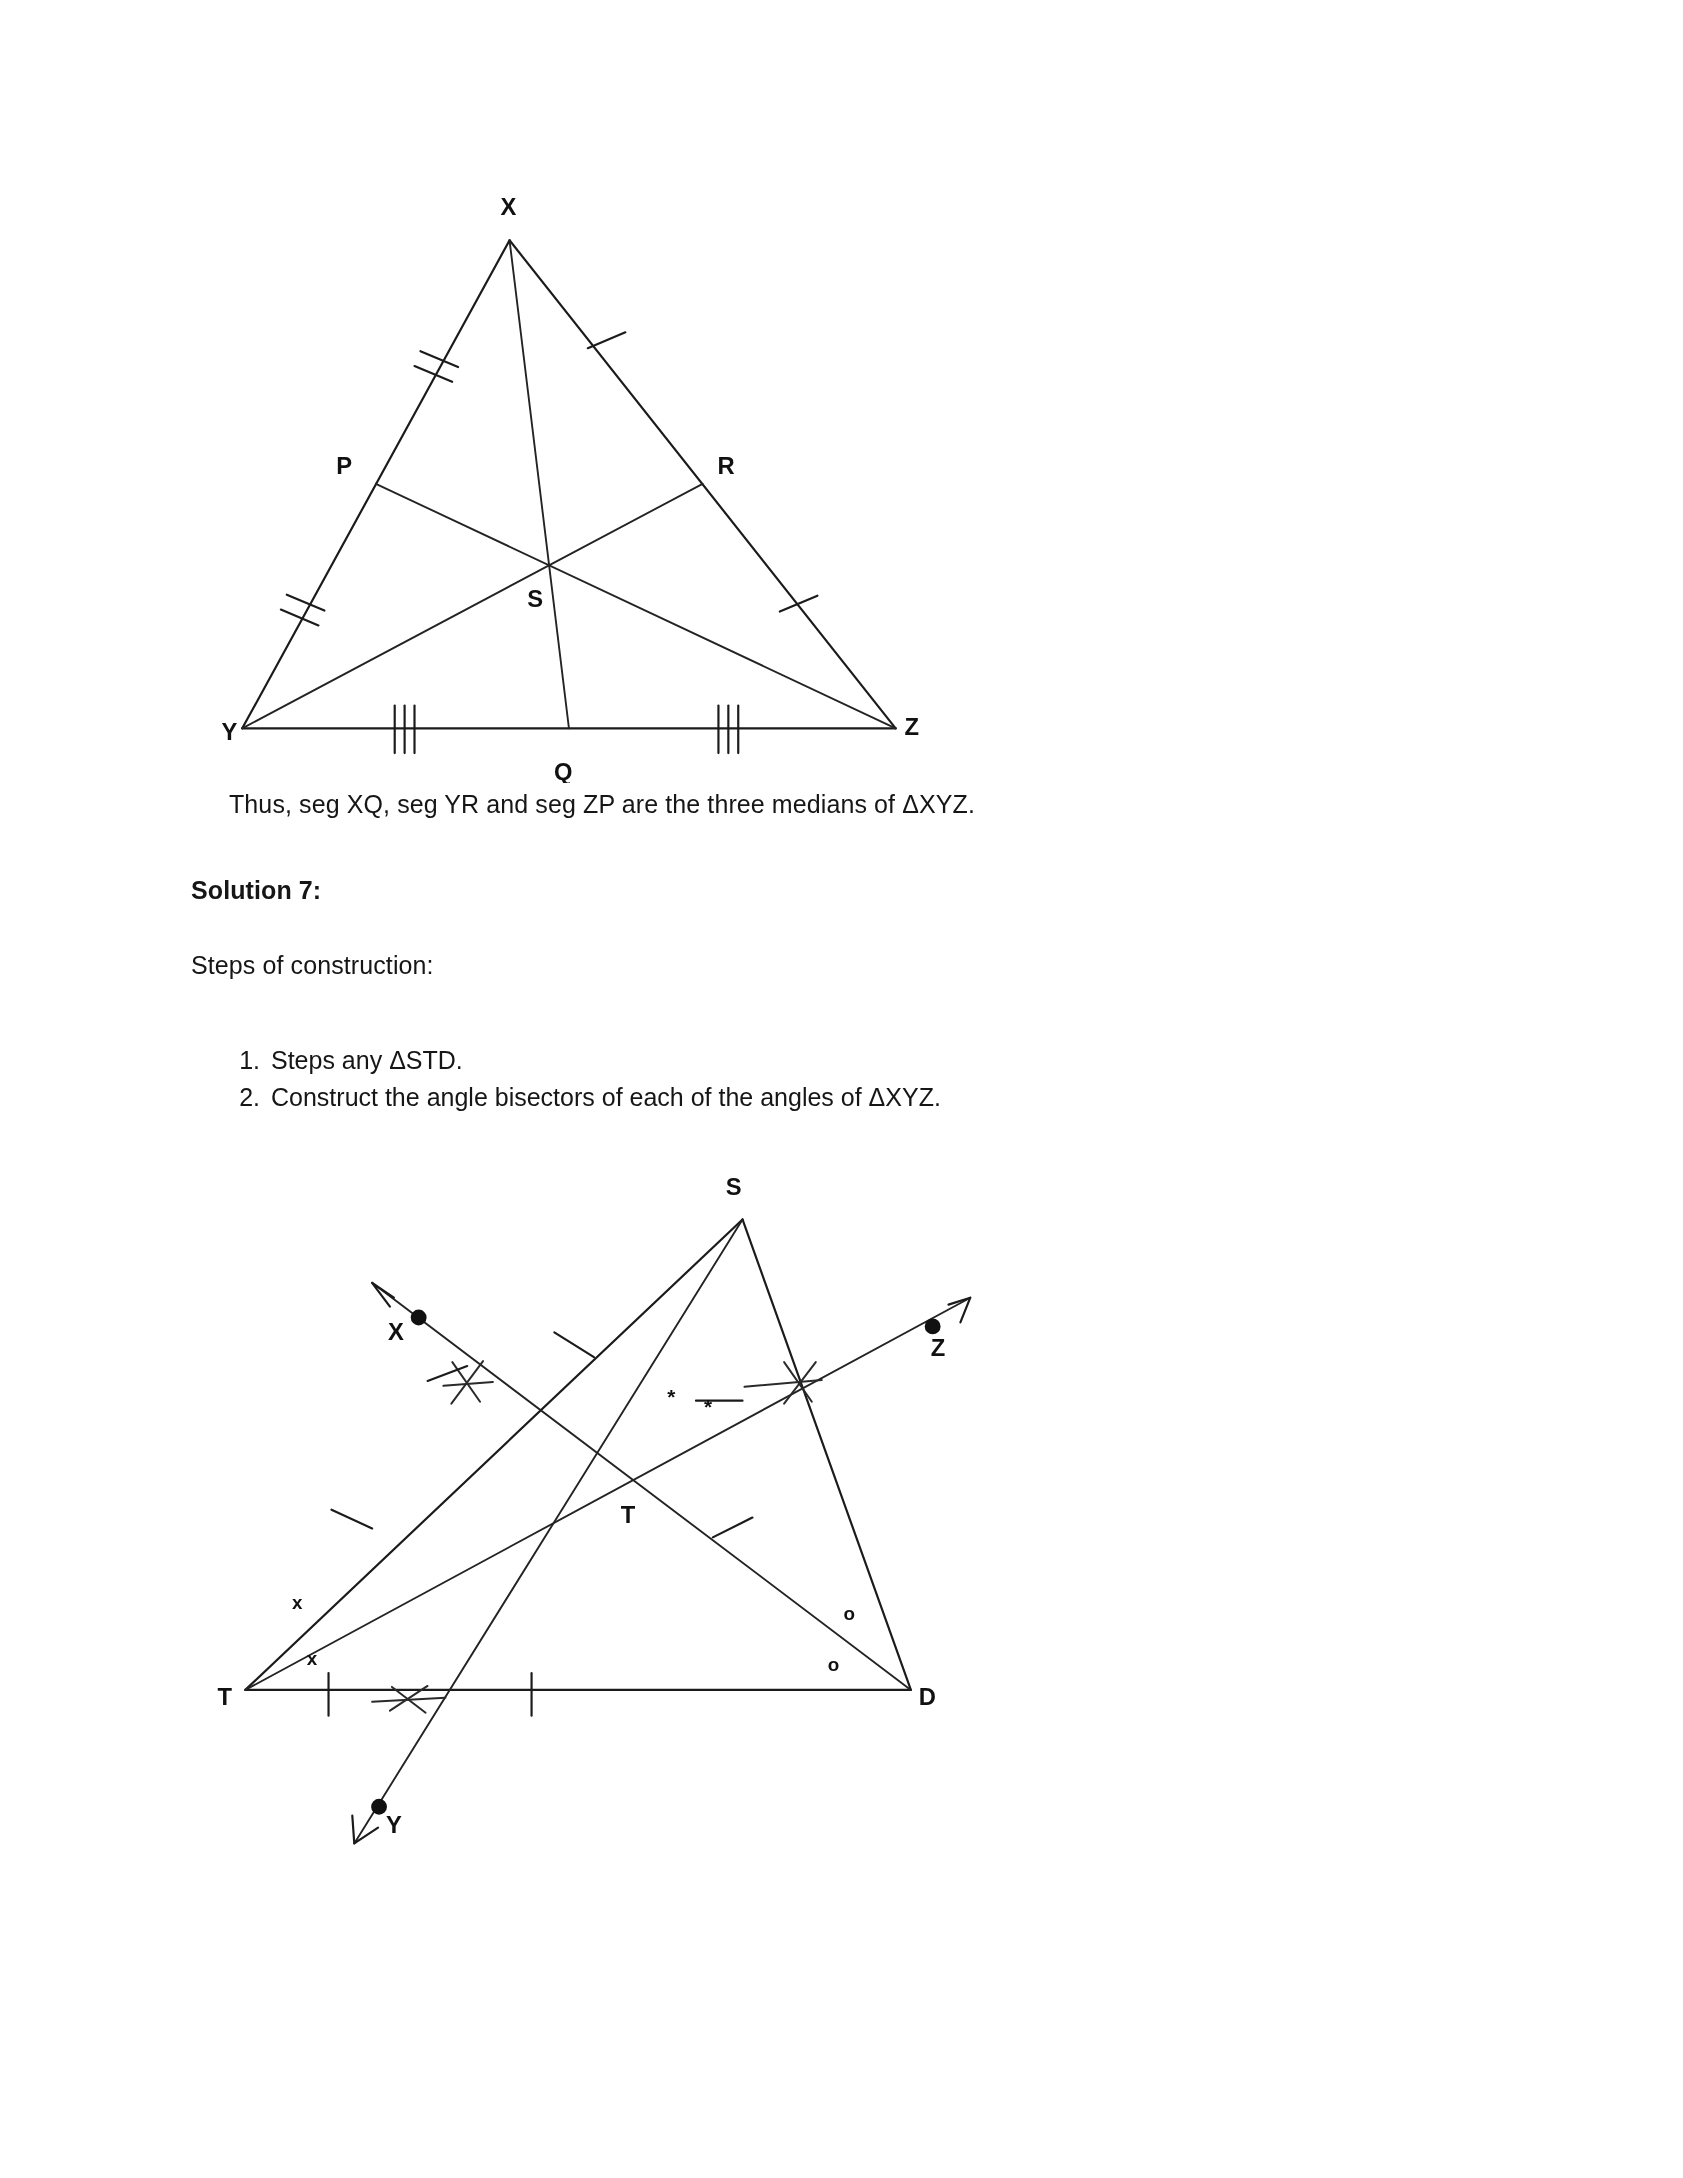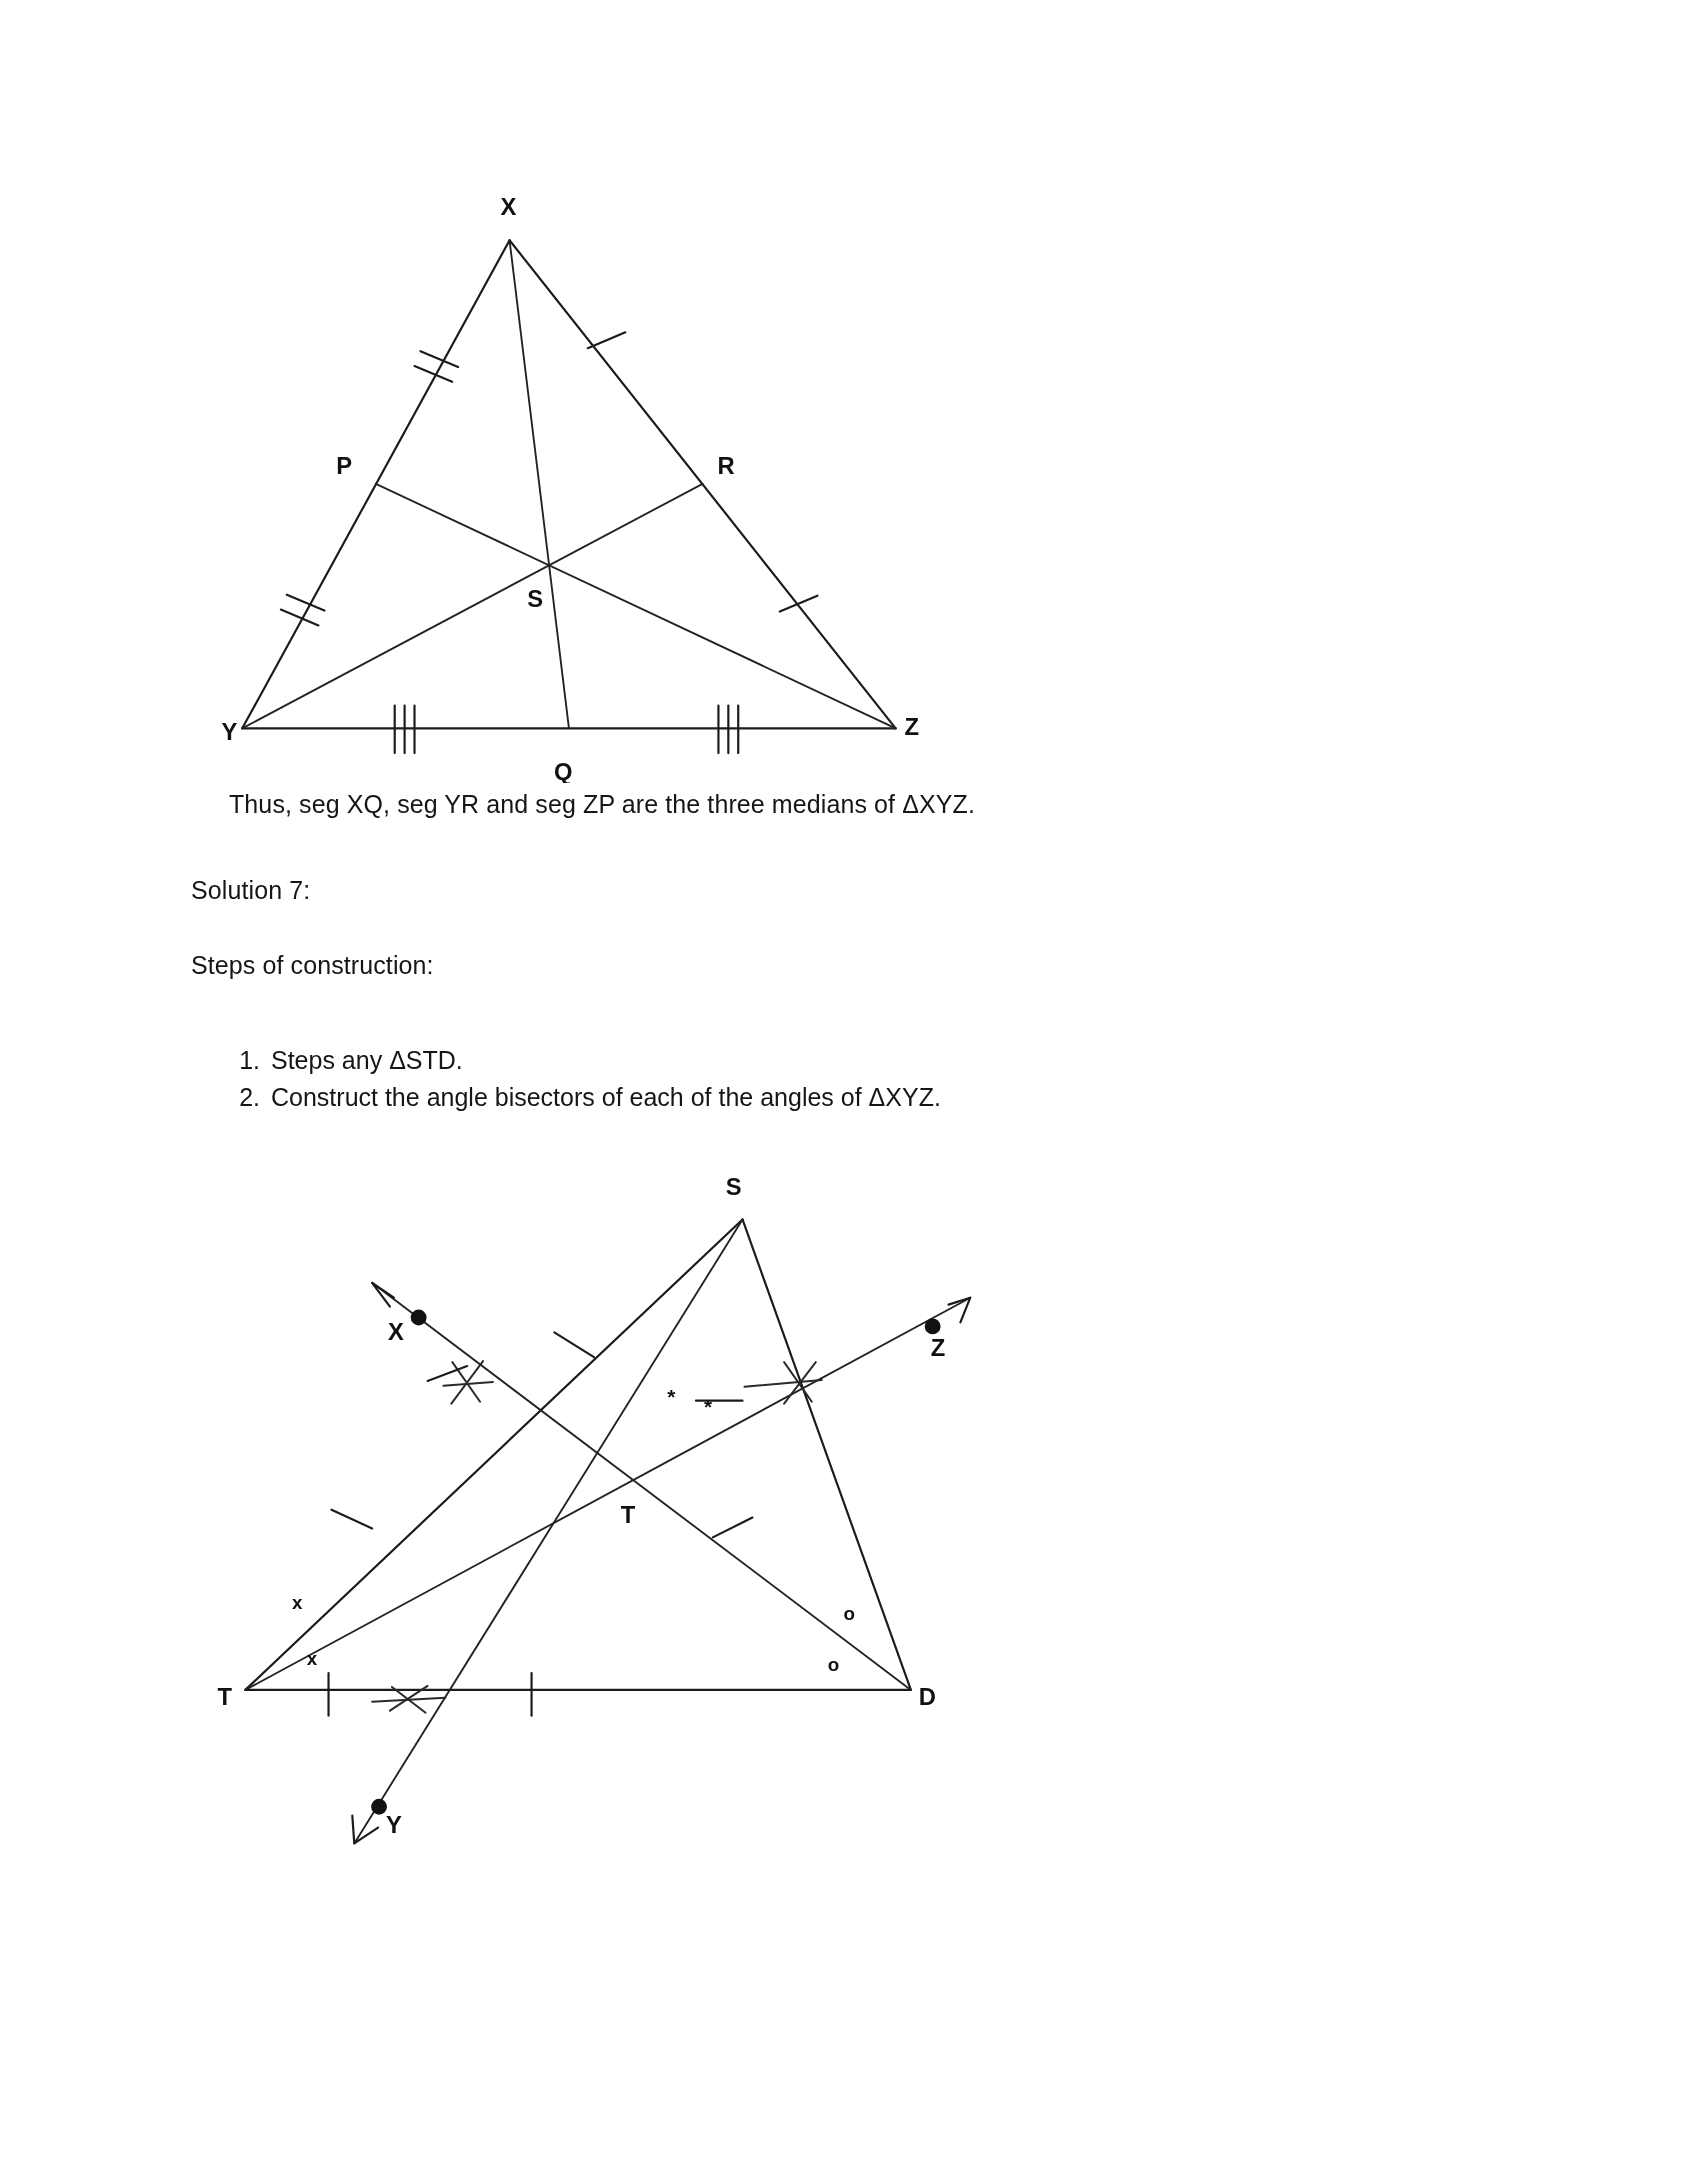--- a/index.html
+++ b/index.html
@@ -31,21 +31,21 @@
 
   .txt {
     position: absolute;
     font-family: "Liberation Sans", sans-serif;
     font-size: 25px;
     line-height: 1.42;
     color: #161616;
     white-space: nowrap;
     letter-spacing: 0.1px;
   }
-  .txt.bold { font-weight: normal; }
+  .txt.bold { font-weight: bold; }
 
   #caption-medians { left: 200px; top: 787px; margin-left: 29px; }
   #sol7-heading   { left: 191px; top: 873px; }
   #sol7-line1     { left: 191px; top: 911px; }
   #sol7-line2     { left: 191px; top: 948px; text-align: center; }
   #closing-line   { left: 191px; top: 1909px; }
 
   .steps {
     position: absolute;
     left: 220px;

